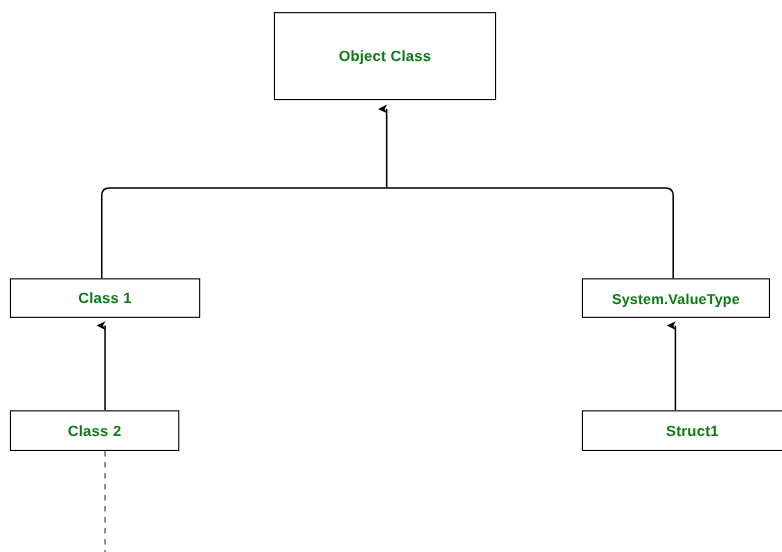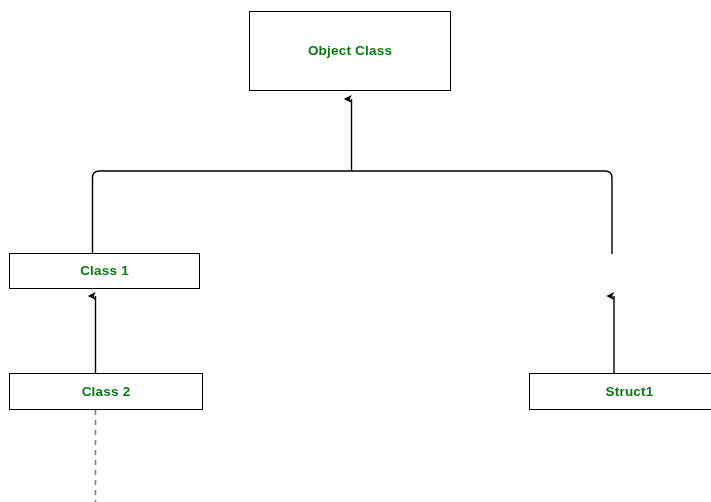--- a/index.html
+++ b/index.html
@@ -41,23 +41,23 @@
     font-size: 13.5px;
     letter-spacing: 0.2px;
     white-space: nowrap;
     text-align: left;
     line-height: 1;
   }
   .node-label.small {
     font-size: 13px;
   }
   #box-object-class { left: 249px; top: 11px; width: 202px; height: 80px; }
-  #box-class-1      { left: 9px;   top: 253px; width: 191px; height: 36px; }
+  #box-class-1      { left: 9px;   top: 253px; width: 173px; height: 36px; }
   #box-value-type   { left: 529px; top: 253px; width: 171px; height: 36px; }
-  #box-class-2      { left: 9px;   top: 373px; width: 194px; height: 37px; }
+  #box-class-2      { left: 9px;   top: 373px; width: 154px; height: 37px; }
   #box-struct-1     { left: 529px; top: 373px; width: 201px; height: 37px; }
 </style>
 </head>
 <body>
 
 <div id="diagram-root">
 
   <svg id="diagram-svg" viewBox="0 0 711 502" xmlns="http://www.w3.org/2000/svg">
     <defs>
       <marker id="arrow-up" markerWidth="10" markerHeight="9" refX="5" refY="8.4" orient="auto" markerUnits="userSpaceOnUse">
@@ -87,20 +87,23 @@
   </svg>
 
   <div class="node-box" id="box-object-class">
     <span class="node-label">Object Class</span>
   </div>
 
   <div class="node-box" id="box-class-1">
     <span class="node-label">Class 1</span>
   </div>
 
+  <div class="node-box" id="box-value-type">
+    <span class="node-label small">System.ValueType</span>
+  </div>
 
   <div class="node-box" id="box-class-2">
     <span class="node-label">Class 2</span>
   </div>
 
   <div class="node-box" id="box-struct-1">
     <span class="node-label">Struct1</span>
   </div>
 
 </div>

